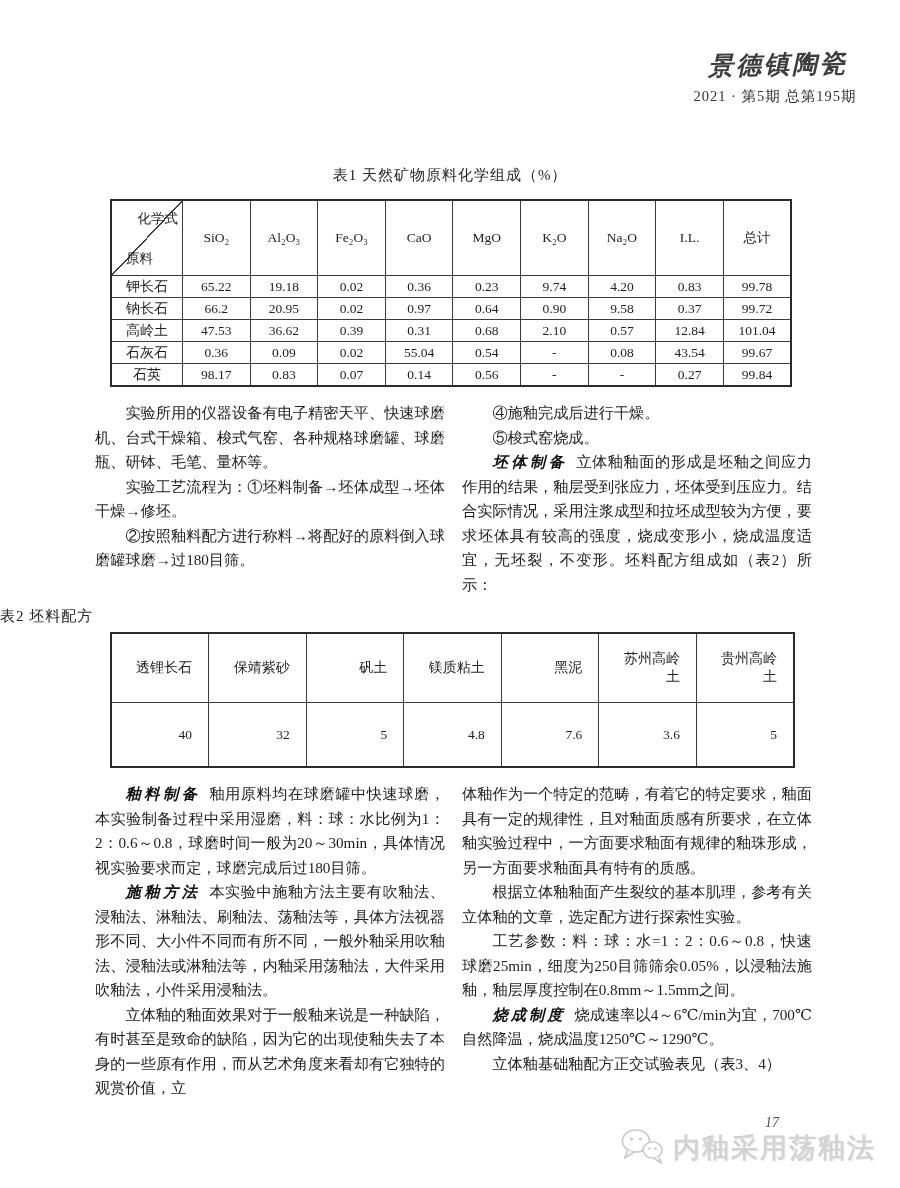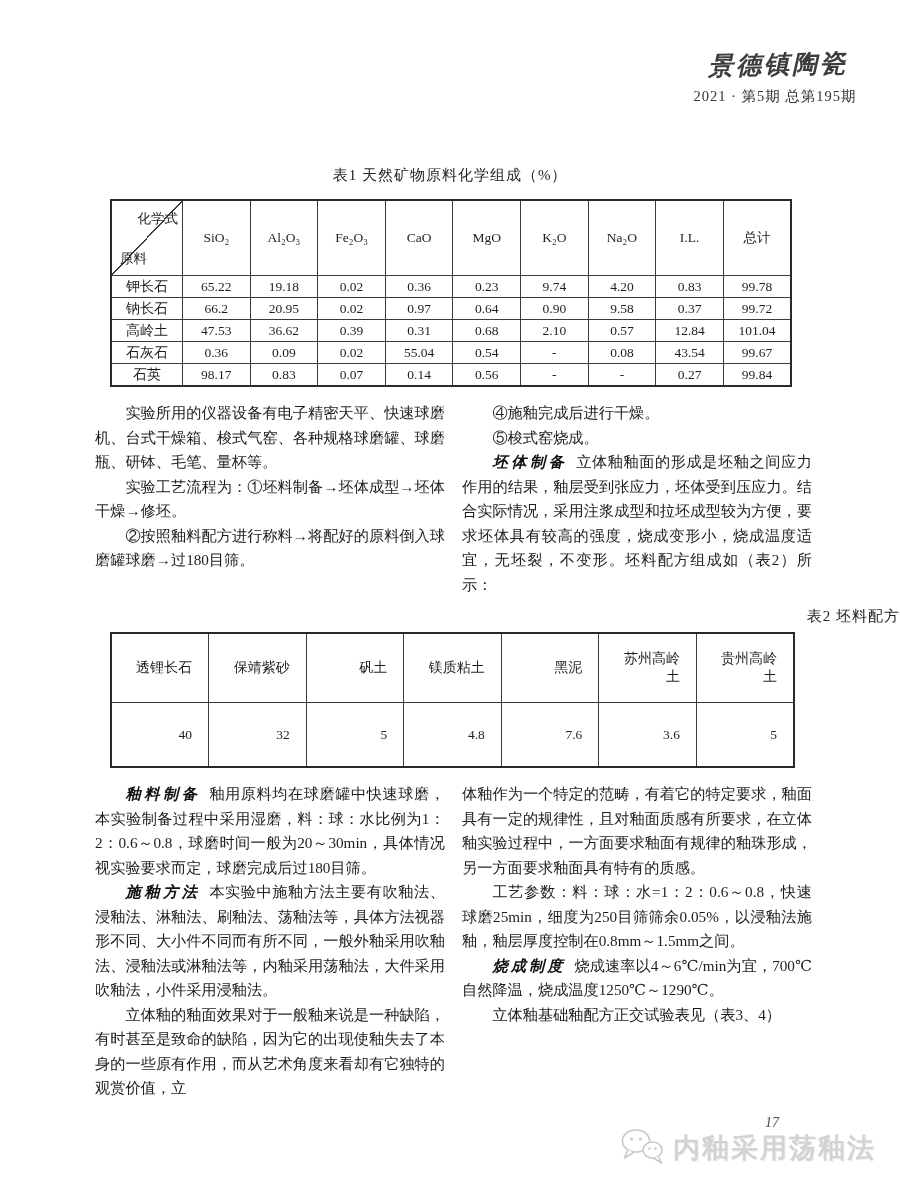--- a/index.html
+++ b/index.html
@@ -22,36 +22,36 @@
     transform:rotate(-1.5deg);
     white-space:nowrap;
   }
   .issue{
     position:absolute;top:87px;left:660px;width:230px;
     text-align:center;font-size:14.5px;color:#343434;letter-spacing:1px;
     white-space:nowrap;
   }
   
   .t1-title{padding-top:166px;text-align:center;font-size:15px;color:#242424;letter-spacing:1px;}
-  .t2-title{margin-top:10px;text-align:right;font-size:15px;color:#242424;letter-spacing:1px;}
+  .t2-title{margin-top:10px;text-align:left;font-size:15px;color:#242424;letter-spacing:1px;}
   
   table{border-collapse:collapse;table-layout:fixed;}
   .t1{margin:14px 0 0 110px;width:682px;border:2px solid #2a2a2a;}
   .t1 th,.t1 td{border:1px solid #3a3a3a;text-align:center;vertical-align:middle;padding:0;}
   .t1 thead th{height:74px;font-weight:normal;font-size:13.5px;color:#1e1e1e;}
   .t1 tbody td{height:21px;font-size:13.5px;color:#1e1e1e;}
   .t1 .c-name{width:70px;font-size:14px;}
   .corner{
     position:relative;
     background:linear-gradient(to bottom right,
       transparent calc(50% - 0.7px),#3a3a3a calc(50% - 0.7px),
       #3a3a3a calc(50% + 0.7px),transparent calc(50% + 0.7px));
   }
   .corner-top{position:absolute;top:9px;right:4px;font-size:13.5px;}
-  .corner-bottom{position:absolute;bottom:7px;left:8px;font-size:13.5px;}
+  .corner-bottom{position:absolute;bottom:7px;left:14px;font-size:13.5px;}
   .t2{margin:6px 0 0 110px;width:685px;border:2px solid #2a2a2a;}
   .t2 th,.t2 td{border:1px solid #3a3a3a;text-align:right;vertical-align:middle;padding:16px;}
   .t2 th{height:31px;font-weight:normal;font-size:14px;color:#1e1e1e;}
   .t2 td{height:31px;font-size:13.5px;color:#1e1e1e;}
   
   .cols{display:flex;gap:17px;margin:14px 88px 0 95px;}
   .cols.second{}
   .col{flex:1;min-width:0;}
   .para{
     margin:0;text-indent:2em;text-align:justify;
@@ -211,20 +211,21 @@
   </table>
 
   <div class="cols second">
     <div class="col">
       <p class="para"><span class="lead">釉料制备</span><span>釉用原料均在球磨罐中快速球磨，本实验制备过程中采用湿磨，料：球：水比例为1：2：0.6～0.8，球磨时间一般为20～30min，具体情况视实验要求而定，球磨完成后过180目筛。</span></p>
       <p class="para"><span class="lead">施釉方法</span><span>本实验中施釉方法主要有吹釉法、浸釉法、淋釉法、刷釉法、荡釉法等，具体方法视器形不同、大小件不同而有所不同，一般外釉采用吹釉法、浸釉法或淋釉法等，内釉采用荡釉法，大件采用吹釉法，小件采用浸釉法。</span></p>
       <p class="para">立体釉的釉面效果对于一般釉来说是一种缺陷，有时甚至是致命的缺陷，因为它的出现使釉失去了本身的一些原有作用，而从艺术角度来看却有它独特的观赏价值，立</p>
     </div>
     <div class="col">
       <p class="para noindent">体釉作为一个特定的范畴，有着它的特定要求，釉面具有一定的规律性，且对釉面质感有所要求，在立体釉实验过程中，一方面要求釉面有规律的釉珠形成，另一方面要求釉面具有特有的质感。</p>
+      <p class="para">根据立体釉釉面产生裂纹的基本肌理，参考有关立体釉的文章，选定配方进行探索性实验。</p>
       <p class="para">工艺参数：料：球：水=1：2：0.6～0.8，快速球磨25min，细度为250目筛筛余0.05%，以浸釉法施釉，釉层厚度控制在0.8mm～1.5mm之间。</p>
       <p class="para"><span class="lead">烧成制度</span><span>烧成速率以4～6℃/min为宜，700℃自然降温，烧成温度1250℃～1290℃。</span></p>
       <p class="para">立体釉基础釉配方正交试验表见（表3、4）</p>
     </div>
   </div>
 
   <span class="pageno">17</span>
 
   <div class="footer">
     <span>

